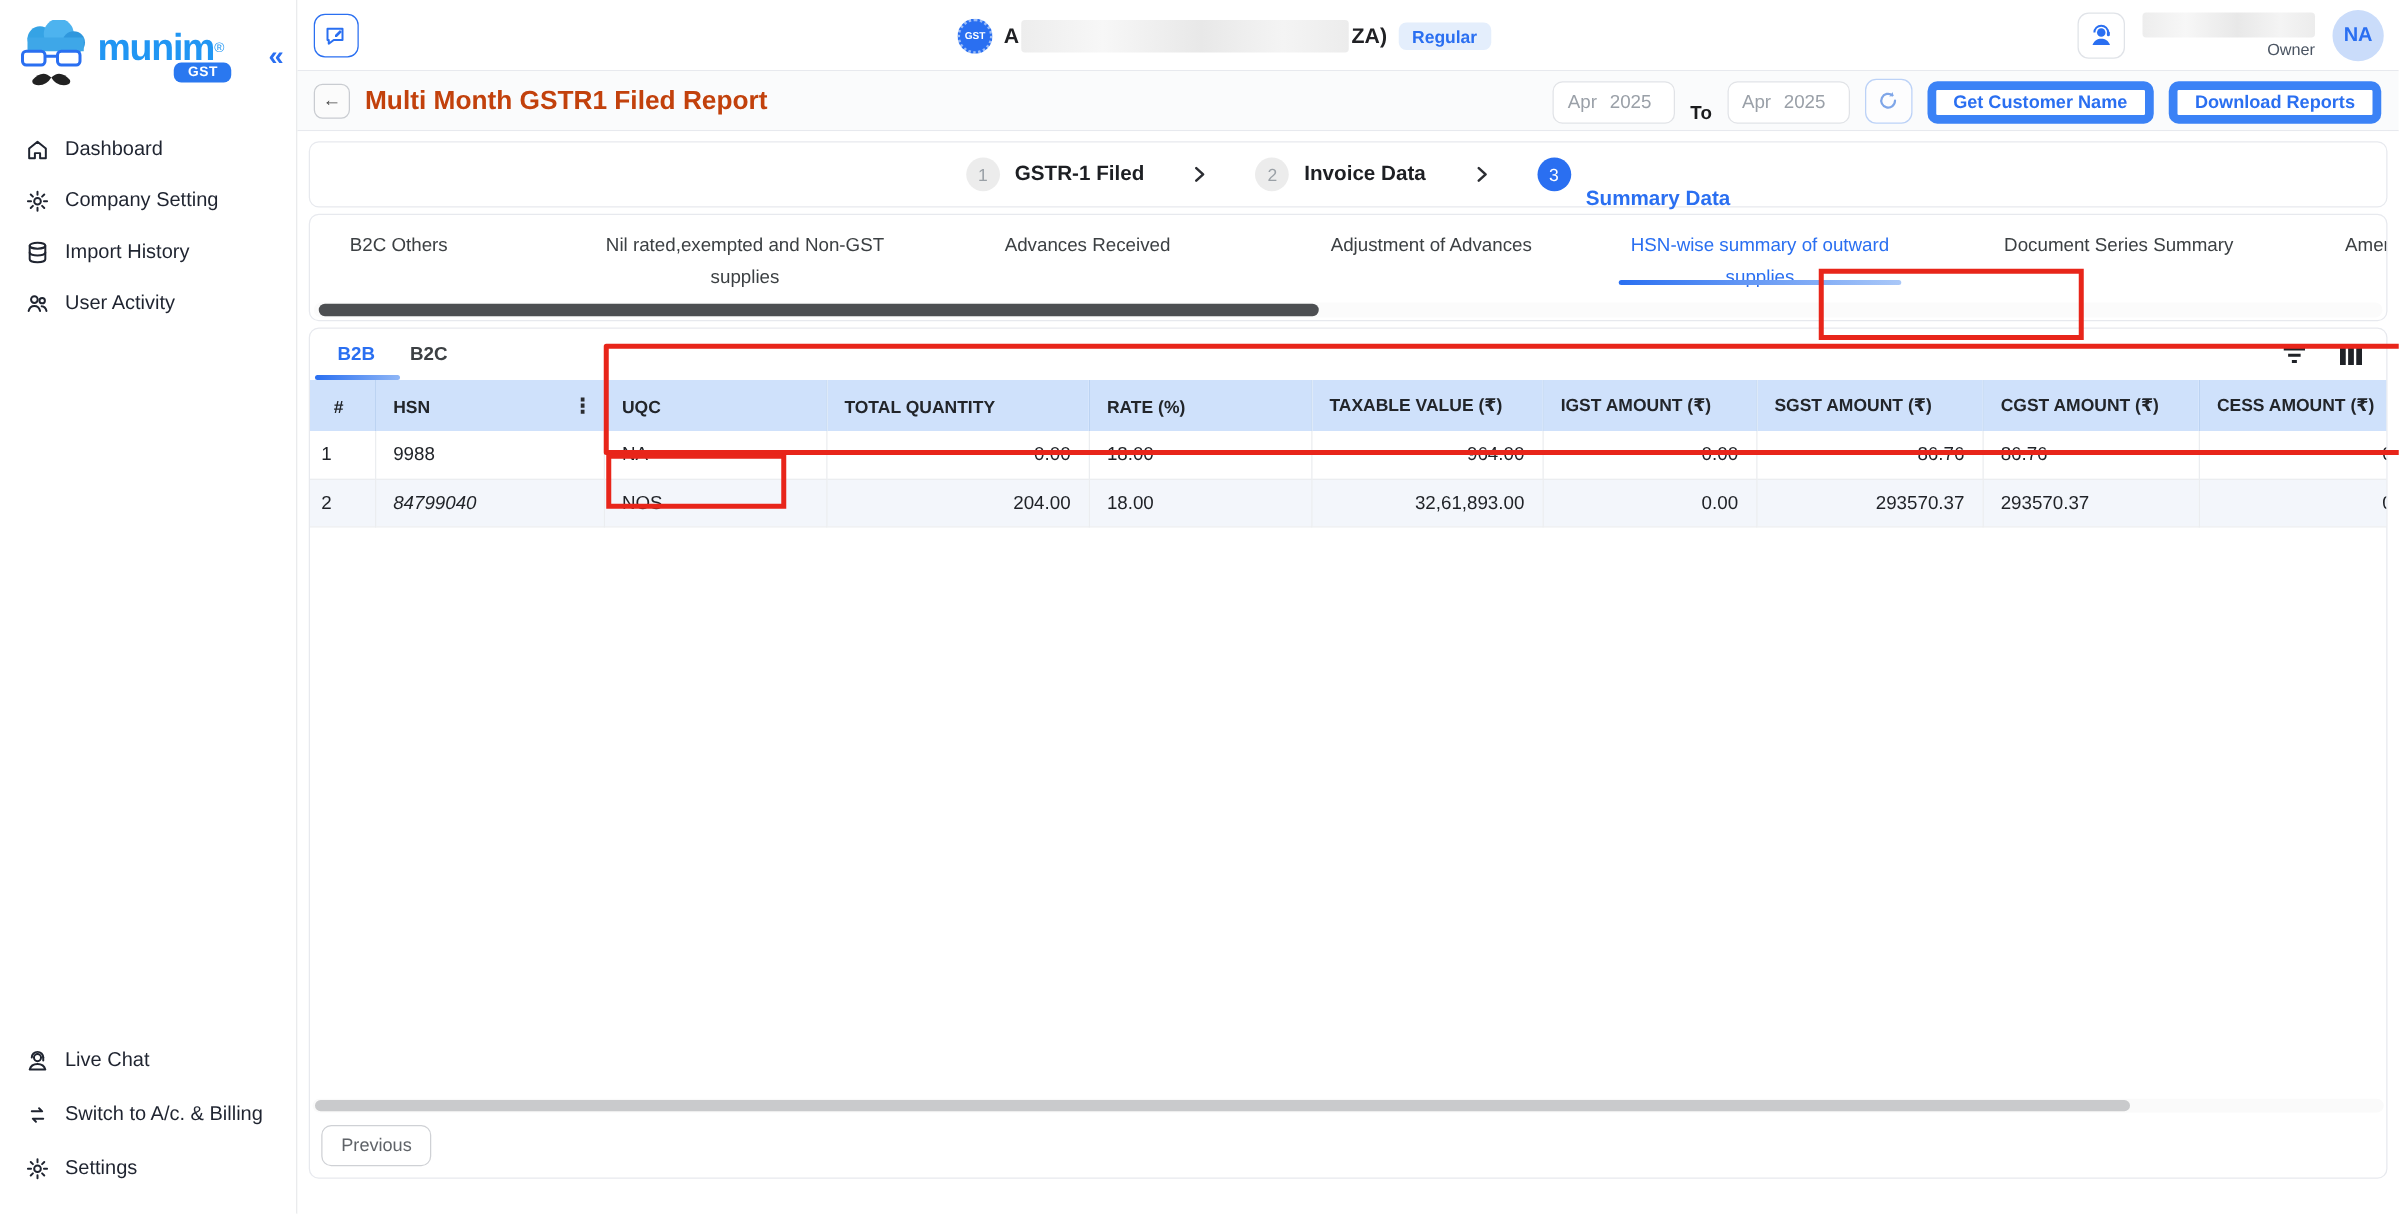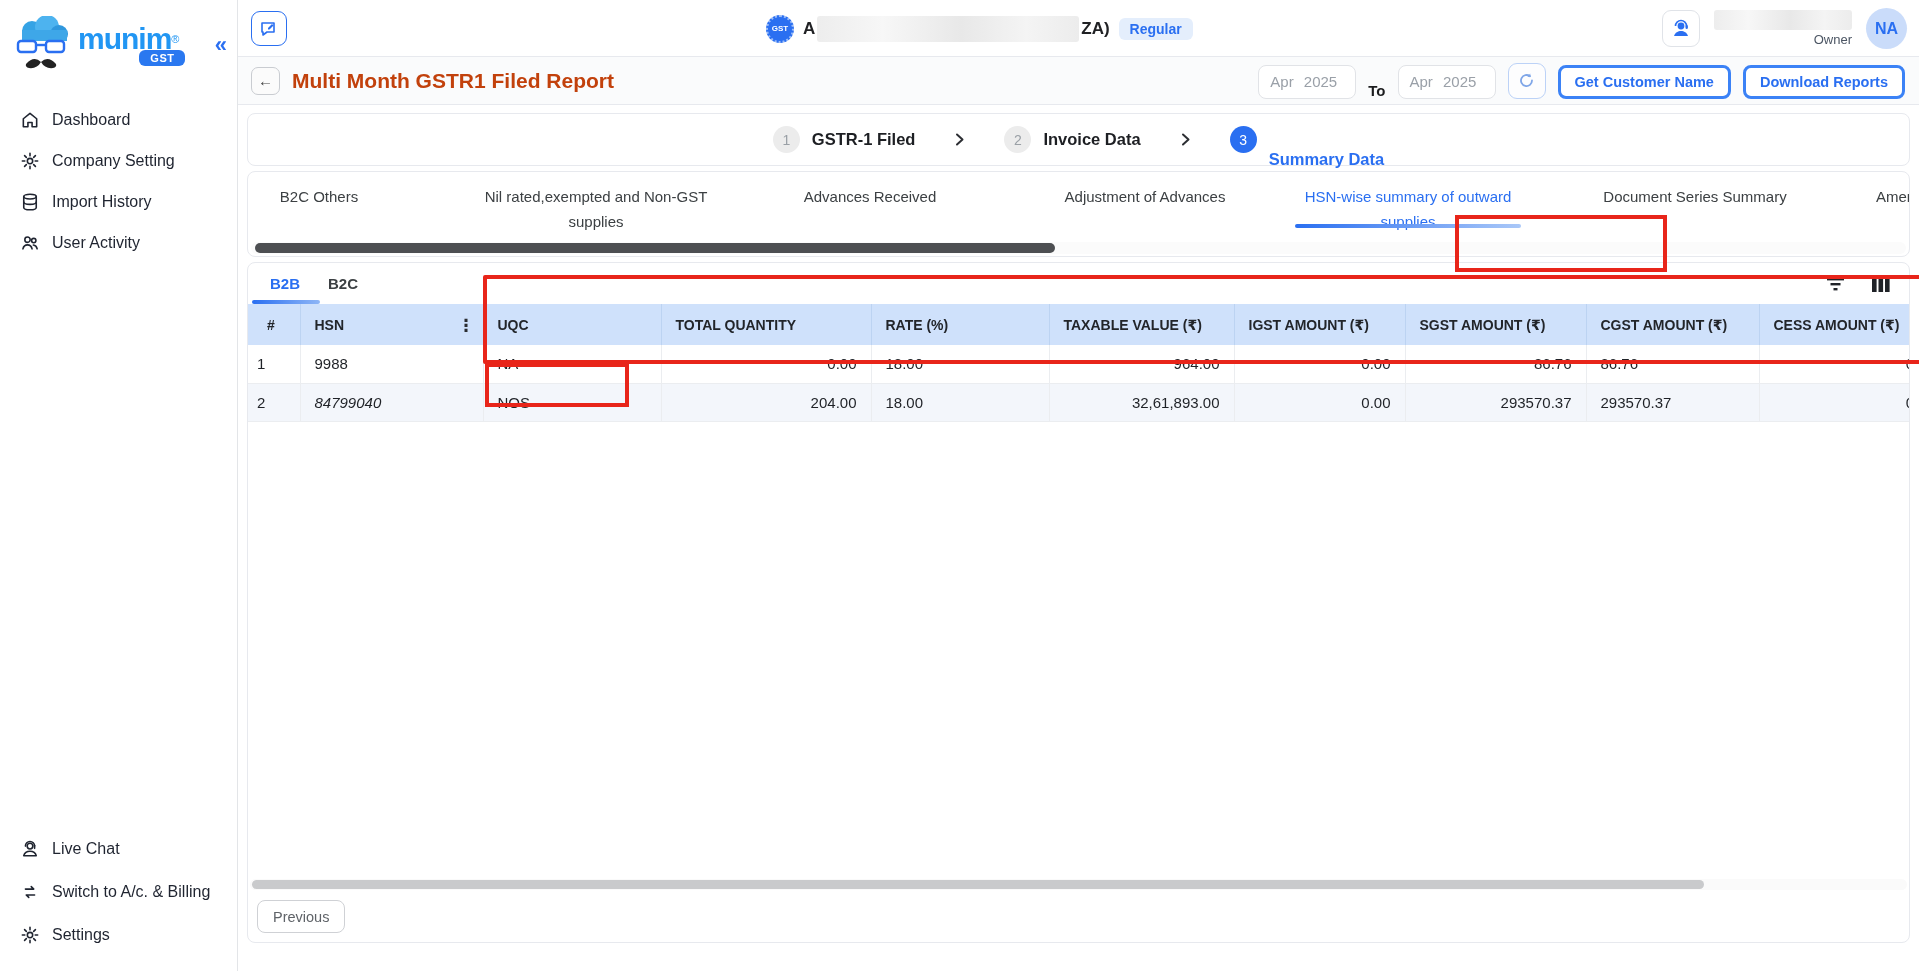--- a/index.html
+++ b/index.html
@@ -55,21 +55,21 @@
     align-items:center; position:relative; flex:none; }
   .back-btn { width:29px; height:28px; border:1px solid #c9ccd1; border-radius:7px; background:#fbfbfb;
     margin-left:13px; display:flex; align-items:center; justify-content:center; font-size:15px; color:#444; cursor:pointer; }
   .page-title { font-size:21px; font-weight:bold; color:#c2410c; margin-left:12px; }
   .title-right { margin-left:auto; margin-right:14px; display:flex; align-items:flex-end; gap:12px; }
   .date-input { width:98px; height:34px; border:1px solid #e1e3e7; border-radius:8px; background:#fff;
     font-size:15px; color:#9aa0a8; display:flex; align-items:center; padding-left:11px; word-spacing:6px; }
   .to-label { font-size:15px; font-weight:bold; color:#1b1c1e; }
   .refresh-btn { width:38px; height:36px; border:1px solid #bcd2f7; border-radius:9px; background:#fdfdfe;
     display:flex; align-items:center; justify-content:center; cursor:pointer; }
-  .outline-btn { height:34px; border:3px solid #3b82f6; color:#2a6ff1; background:#fff; font-weight:600;
+  .outline-btn { height:34px; border:7px solid #3b82f6; color:#2a6ff1; background:#fff; font-weight:600;
     font-size:14.5px; border-radius:8px; padding:0 14px; cursor:pointer; font-family:inherit; }
 
   .content { flex:1; background:#fff; position:relative; }
 
   .card { position:absolute; left:9px; width:1663px; background:#fff; border:1px solid #e7e9ee; border-radius:8px; }
   .stepper-card { top:8px; height:53px; display:flex; align-items:center; justify-content:center; gap:26px; }
   .step { display:flex; align-items:center; gap:12px; }
   .step-circle { width:27px; height:27px; border-radius:50%; background:#ececec; color:#9aa0a6;
     font-size:14px; display:flex; align-items:center; justify-content:center; }
   .step-label { font-size:16.5px; font-weight:bold; color:#1d1f23; }

